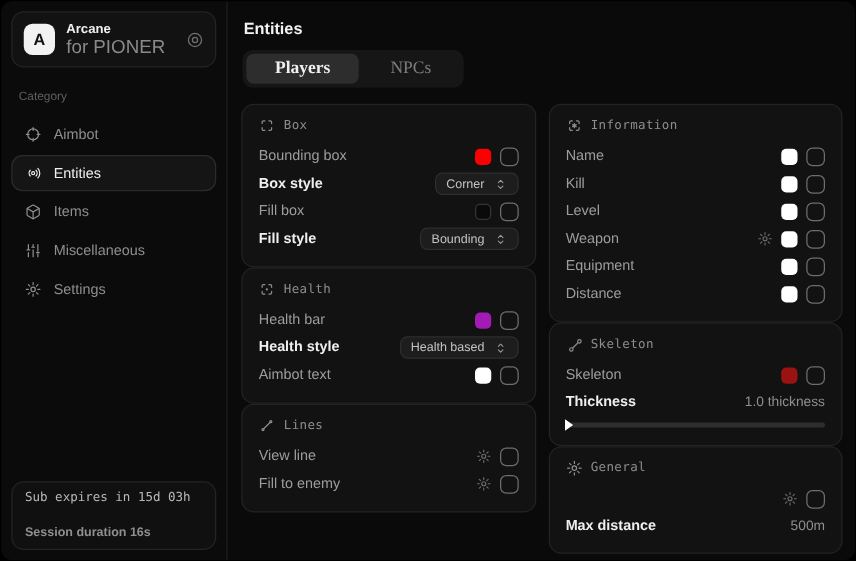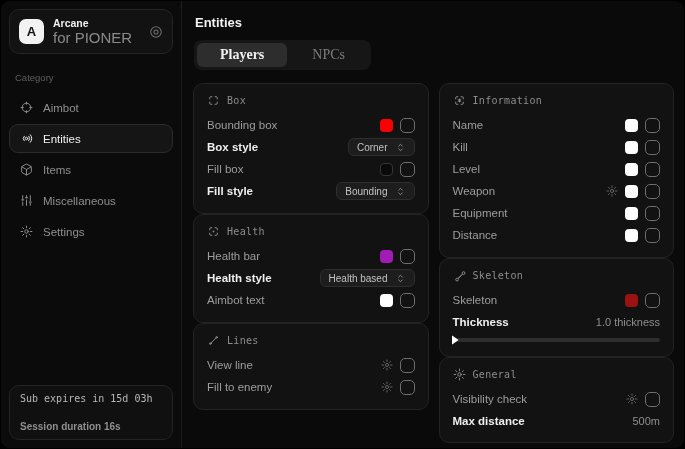--- a/index.html
+++ b/index.html
@@ -425,21 +425,20 @@
             <div class="card-header">
       <span class="cico">
                 <svg width="13" height="13" viewBox="0 0 24 24" fill="none" stroke="currentColor" stroke-width="1.8" stroke-linecap="round" stroke-linejoin="round">
                   <circle cx="12" cy="12" r="3.2"></circle>
                   <path d="M12 2v3M12 19v3M2 12h3M19 12h3M4.9 4.9l2.2 2.2M16.9 16.9l2.2 2.2M19.1 4.9 16.9 7.1M7.1 16.9l-2.2 2.2"></path>
                 </svg>
               </span>
       <span class="card-title">General</span>
     </div>
             <div class="row">
-          <span class="row-label">Visibility check</span>
           <span class="row-right">
                 <span class="row-gear">
                   <svg width="12" height="12" viewBox="0 0 24 24" fill="none" stroke="currentColor" stroke-width="1.8" stroke-linecap="round" stroke-linejoin="round">
                     <circle cx="12" cy="12" r="3.2"></circle>
                     <path d="M12 2v3M12 19v3M2 12h3M19 12h3M4.9 4.9l2.2 2.2M16.9 16.9l2.2 2.2M19.1 4.9 16.9 7.1M7.1 16.9l-2.2 2.2"></path>
                   </svg>
                 </span>
                 <span class="checkbox"></span>
           </span>
             </div>

